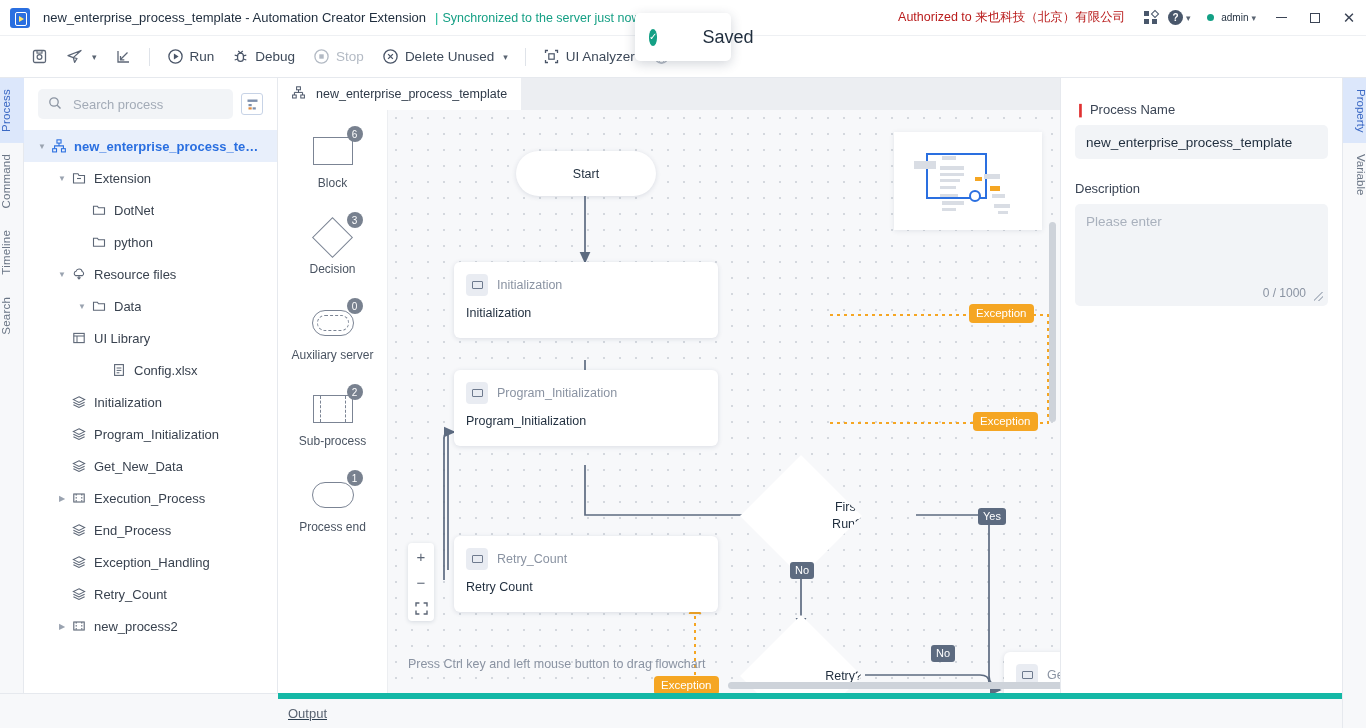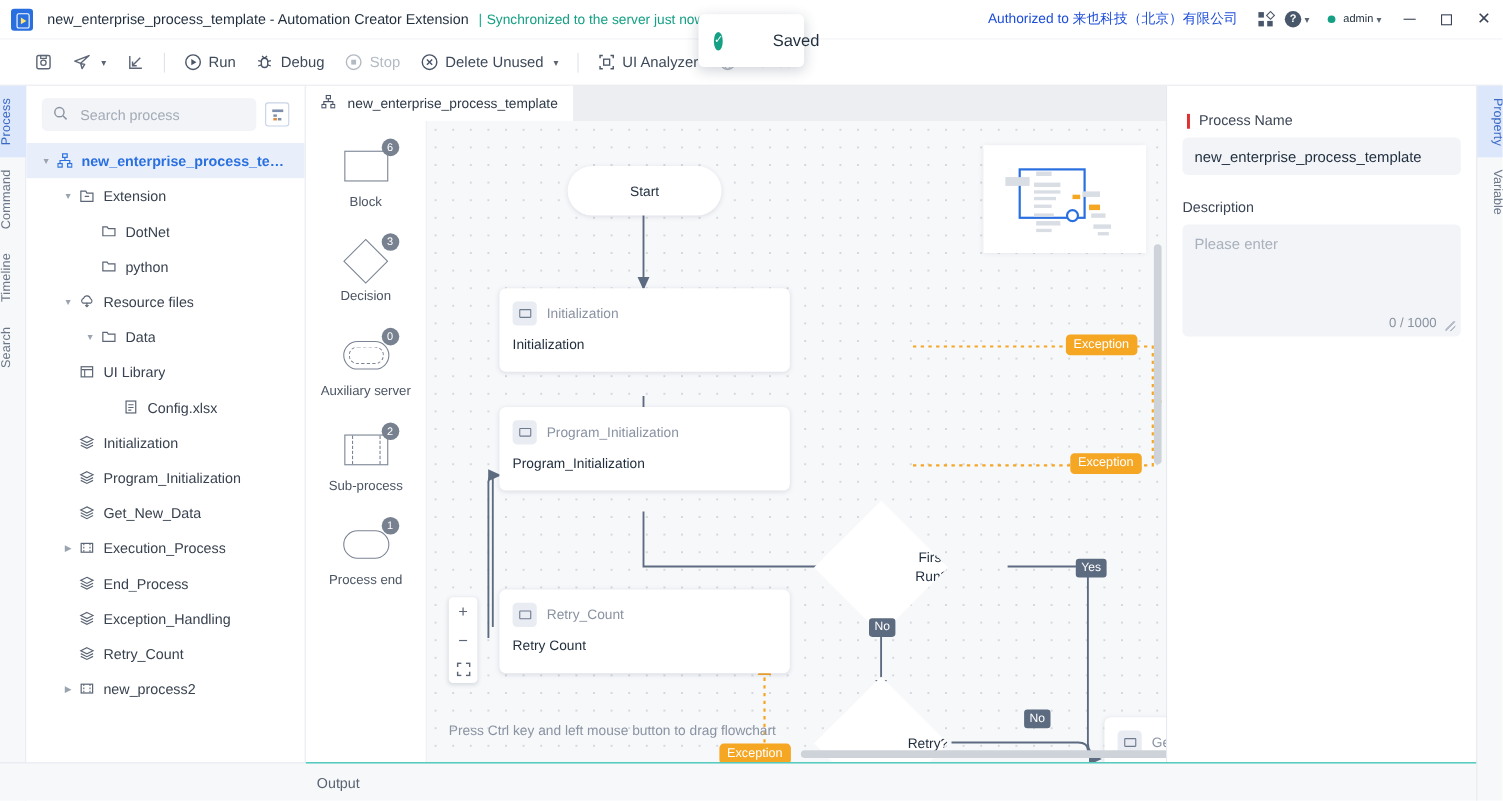--- a/index.html
+++ b/index.html
@@ -32,21 +32,21 @@
     content: ""; position: absolute; left: 9px; top: 8px;
     width: 0; height: 0; border-left: 5px solid #ffe46b;
     border-top: 3px solid transparent; border-bottom: 3px solid transparent;
   }
   .title-text { margin-left: 13px; font-size: 13px; color: #1f2d3d; white-space: nowrap; }
   .title-sep { margin-left: 9px; color: #15b392; font-size: 13px; }
   .title-sync { margin-left: 4px; color: #16a085; font-size: 12.5px; white-space: nowrap; }
   .title-right {
     margin-left: auto; display: flex; align-items: center; height: 36px;
   }
-  .authorized { font-size: 12.5px; color: #1d4ed8; margin-right: 12px; white-space: nowrap; }
+  .authorized { font-size: 12.5px; color: #b91c1c; margin-right: 12px; white-space: nowrap; }
   .tb-icon { width: 28px; height: 36px; display: flex; align-items: center; justify-content: center; color: #4a5568; }
   .grid-icon { display: block; width: 14px; height: 14px; position: relative; }
   .grid-icon i {
     position: absolute; width: 5px; height: 5px; background: #49576b; display: block;
   }
   .grid-icon i:nth-child(1) { left: 0; top: 0; }
   .grid-icon i:nth-child(2) { left: 8px; top: 0; background: none; border: 1.3px solid #49576b; width: 6px; height: 6px; transform: rotate(45deg); }
   .grid-icon i:nth-child(3) { left: 0; top: 8px; }
   .grid-icon i:nth-child(4) { left: 8px; top: 8px; }
   .help-circle {
@@ -238,41 +238,41 @@
   }
   .rtab {
     width: 24px; text-align: center; font-size: 11.5px; color: #6b7686;
     writing-mode: vertical-rl; padding: 11px 0;
   }
   .rtab.active { background: #dce7fb; color: #3b69c4; }
 
   
   .output {
     position: absolute; left: 278px; bottom: 0; width: 1064px; height: 35px;
-    background: #f7f8fa; border-top: 1px solid #14b8a6;
-    display: flex; align-items: center; padding-left: 10px;
+    background: #f7f8fa; border-top: 6px solid #14b8a6;
+    display: flex; align-items: center; padding-left: 10px; text-decoration: underline;
   }
   .output span { font-size: 13px; color: #5a6472; }
   .bottomleft {
     position: absolute; left: 0; bottom: 0; width: 278px; height: 35px;
     background: #f7f8fa; border-top: 1px solid #e6e9ee;
   }
 
   
   .toast {
     position: absolute; left: 635px; top: 13px; width: 96px; height: 48px;
     background: #ffffff; border-radius: 5px; box-shadow: 0 3px 12px rgba(30,45,70,0.20);
     display: flex; align-items: center; gap: 9px; padding-left: 14px; z-index: 50;
   }
   .toast-ico {
     width: 17px; height: 17px; border-radius: 50%; background: #14a085;
     display: flex; align-items: center; justify-content: center;
     color: #ffffff; font-size: 10px; line-height: 1;
   }
-  .toast-txt { font-size: 15px; color: #1f2d3d; margin-left: 36px; }
+  .toast-txt { font-size: 18px; color: #1f2d3d; margin-left: 36px; }
   svg.edges { position: absolute; left: 0; top: 0; width: 100%; height: 100%; overflow: visible; }
 </style>
 </head>
 <body>
 
 <div class="app">
 
   <div class="titlebar">
     <div class="app-logo"></div>
     <div class="title-text">new_enterprise_process_template - Automation Creator Extension</div>

